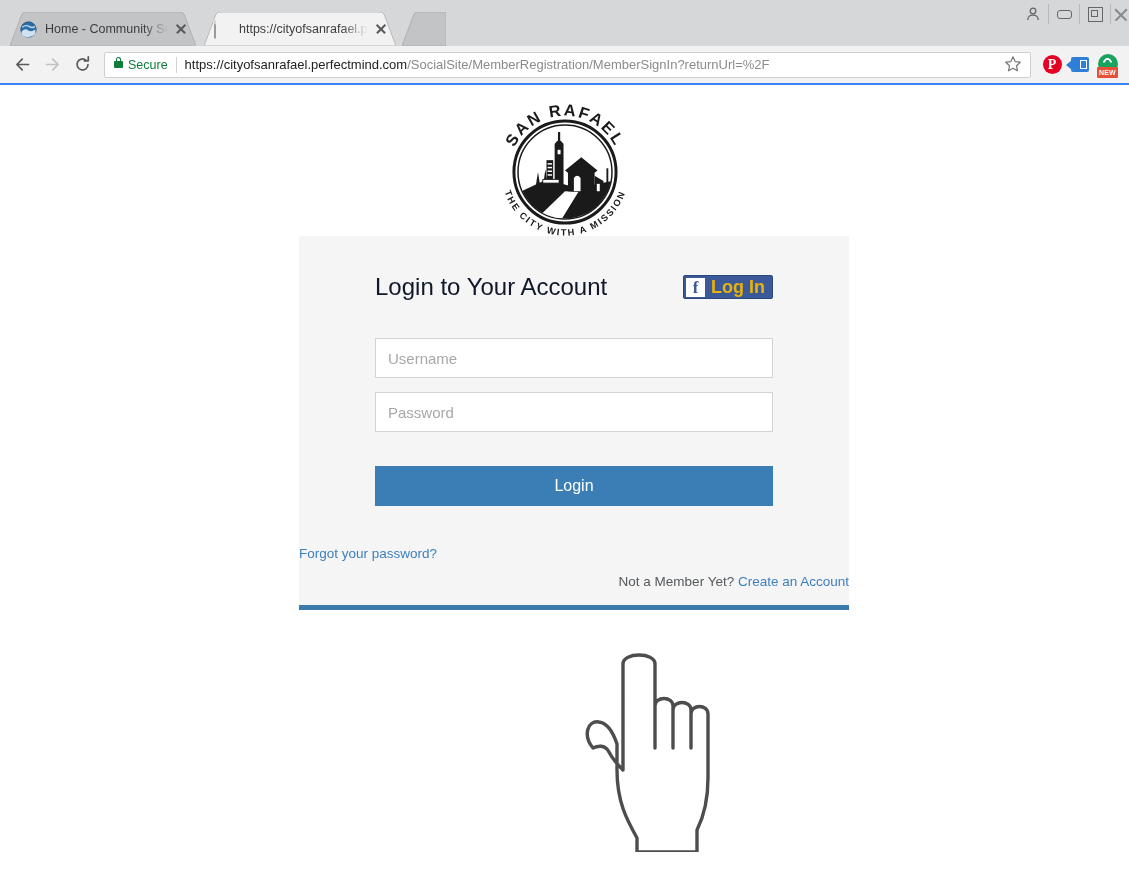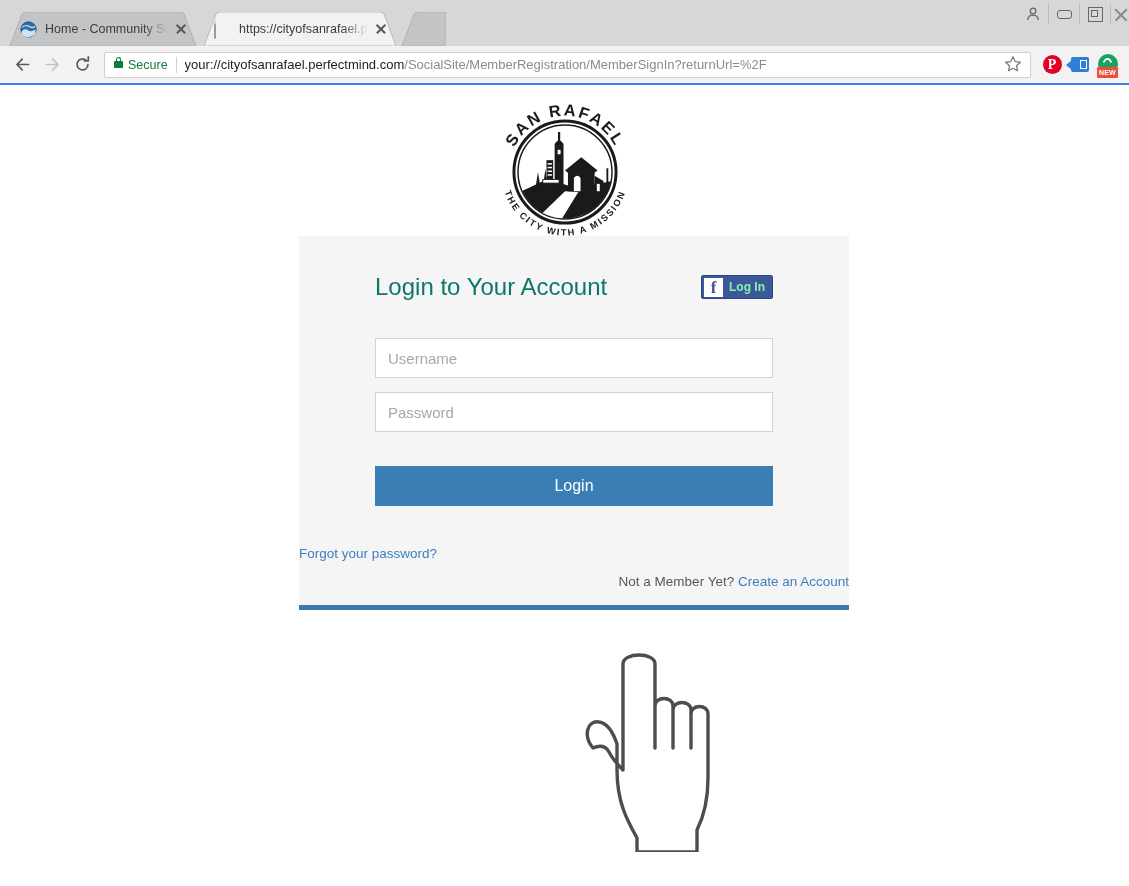--- a/index.html
+++ b/index.html
@@ -341,21 +341,21 @@
 
   #card-head {
     display: flex;
     align-items: center;
     justify-content: space-between;
     padding: 0 76px 0 76px;
     margin-bottom: 36px;
   }
   #card-title {
     font-size: 24px;
-    color: #0f766e;
+    color: #0f172a;
     font-weight: normal;
     margin: 0;
     line-height: 30px;
   }
   #fb-login {
     background: #3b5998;
     border: 1px solid #29487d;
     border-radius: 2px;
     height: 24px;
     display: flex;
@@ -369,22 +369,22 @@
     color: #3b5998;
     font-family: "Liberation Serif", serif;
     font-weight: bold;
     font-size: 17px;
     line-height: 19px;
     text-align: center;
     margin-right: 6px;
     flex: 0 0 19px;
   }
   #fb-label {
-    color: #86efac;
-    font-size: 12px;
+    color: #eab308;
+    font-size: 18px;
     font-weight: bold;
     line-height: 14px;
   }
 
   .field-wrap {
     padding: 0 76px;
     margin-bottom: 14px;
     text-decoration: underline;
   }
   .field {
@@ -526,21 +526,21 @@
       <svg width="19" height="19" viewBox="0 0 19 19">
         <path d="M15 9.5 a5.5 5.5 0 1 1 -1.9 -4.2" stroke="#5a5a5a" stroke-width="1.7" fill="none" stroke-linecap="round"></path>
         <path d="M15.3 1.8 L15.3 5.8 L11.3 5.8" stroke="#5a5a5a" stroke-width="1.7" fill="none" stroke-linecap="round" stroke-linejoin="round"></path>
       </svg>
     </div>
 
     <div id="omnibox">
       <span class="lock"></span>
       <span id="secure-label">Secure</span>
       <span id="omni-sep"></span>
-      <span id="url"><span class="host">your://cityofsanrafael.perfectmind.com</span><span class="path">/SocialSite/MemberRegistration/MemberSignIn?returnUrl=%2F</span></span>
+      <span id="url"><span class="host">https://cityofsanrafael.perfectmind.com</span><span class="path">/SocialSite/MemberRegistration/MemberSignIn?returnUrl=%2F</span></span>
       <span id="star">
         <svg width="18" height="18" viewBox="0 0 18 18">
           <path d="M9 1.8 L11.2 6.6 L16.3 7.2 L12.5 10.7 L13.5 15.8 L9 13.3 L4.5 15.8 L5.5 10.7 L1.7 7.2 L6.8 6.6 Z" fill="none" stroke="#777" stroke-width="1.2" stroke-linejoin="round"></path>
         </svg>
       </span>
     </div>
 
     <div class="extico">
       <span id="pinterest-circle">P</span>
     </div>

